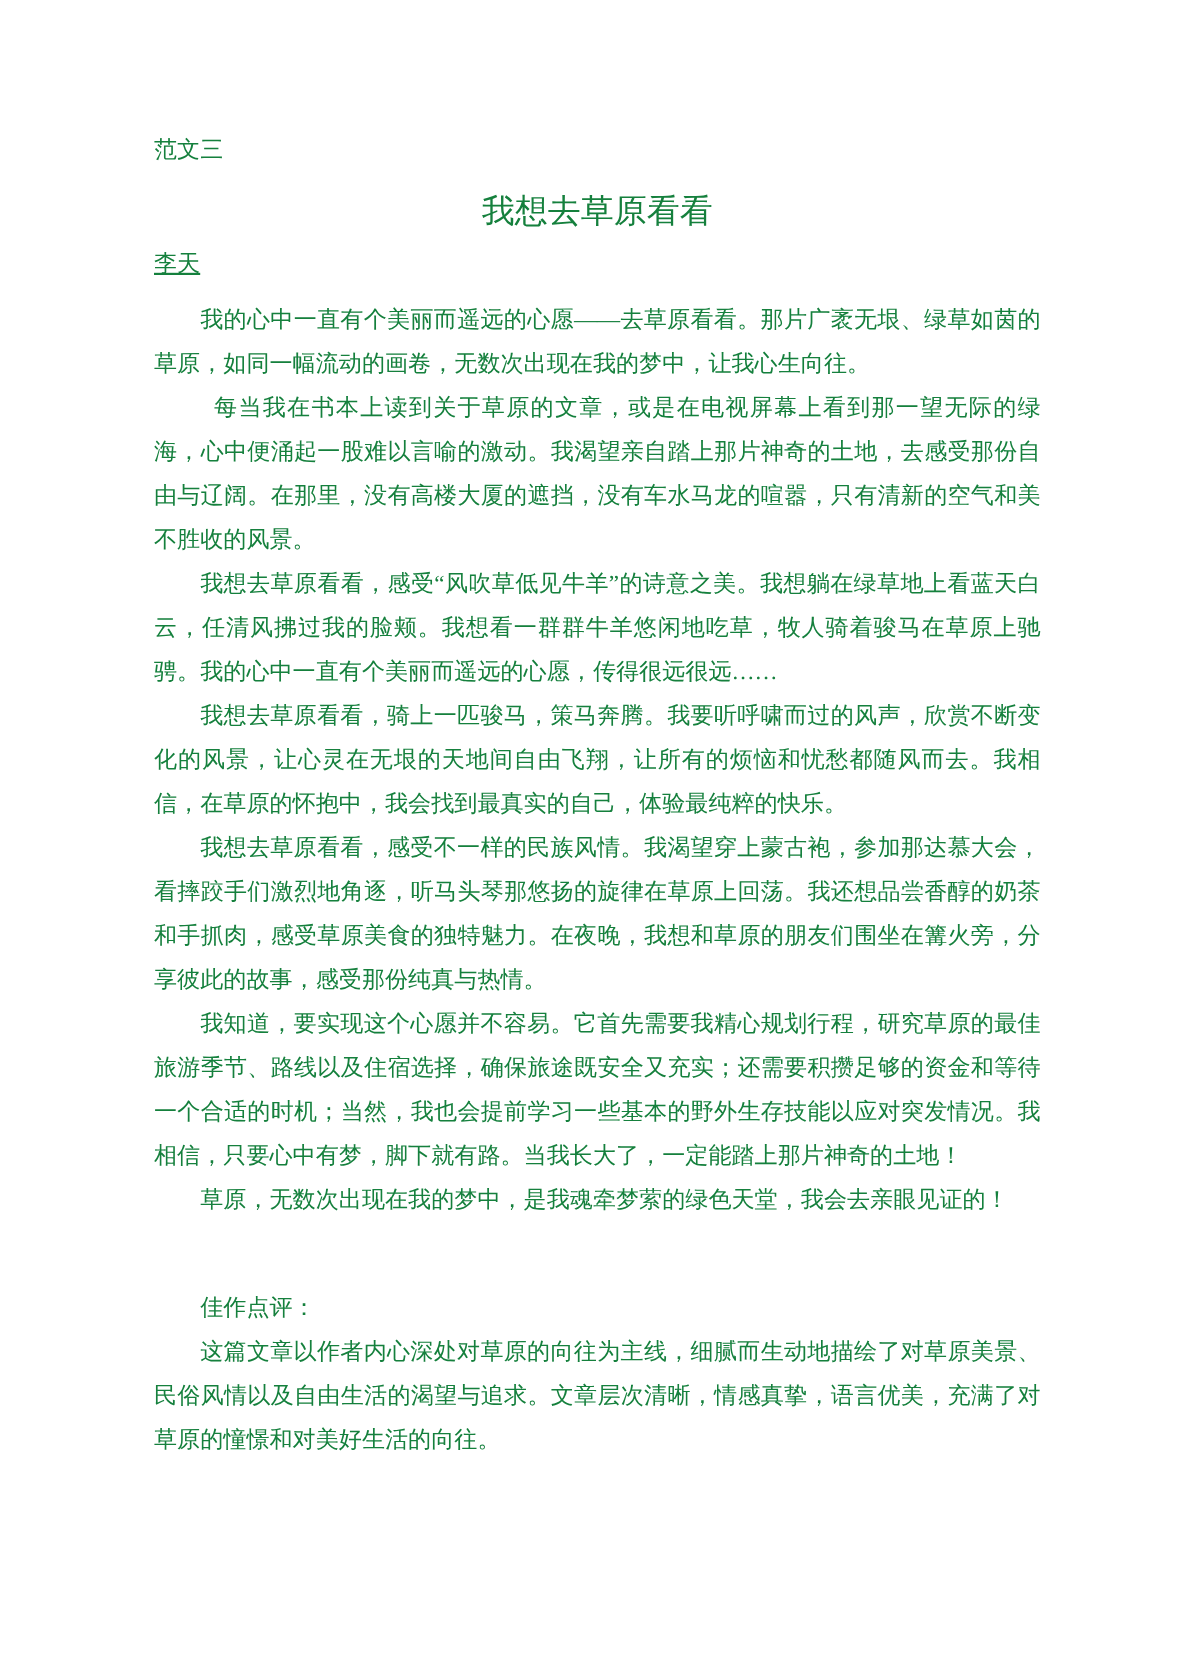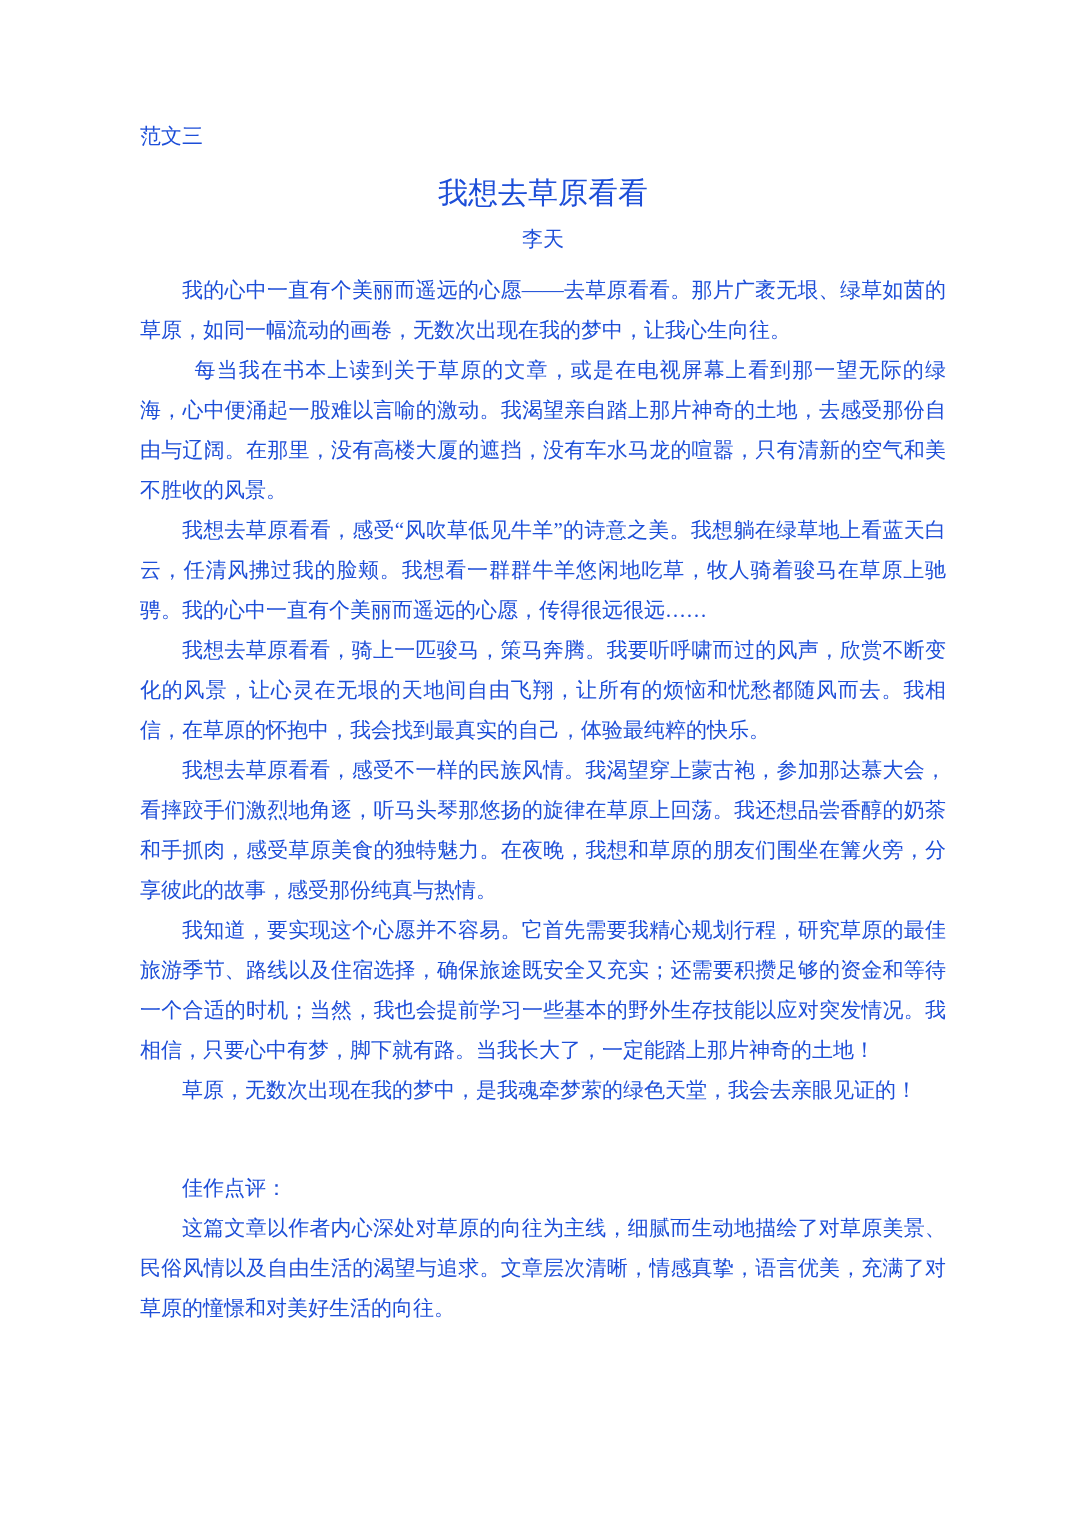--- a/index.html
+++ b/index.html
@@ -8,42 +8,42 @@
     background: #ffffff;
   }
   .page {
     position: relative;
     width: 1080px;
     min-height: 1527px;
     box-sizing: border-box;
     background: #ffffff;
     padding: 116px 134px 80px 140px;
     font-family: "Liberation Serif", "DejaVu Serif", serif;
-    color: #1d4ed8;
+    color: #15803d;
     font-size: 21px;
     line-height: 40px;
   }
   .doc-label {
     margin: 0 0 14px 0;
     font-weight: normal;
     font-size: 21px;
     line-height: 40px;
   }
   .doc-title {
     margin: 6px 0 0 0;
     text-align: center;
     font-weight: normal;
     font-size: 30px;
     line-height: 46px;
   }
   .doc-author {
     margin: 0 0 8px 0;
-    text-align: center;
     font-size: 21px;
     line-height: 46px;
+    text-decoration: underline;
   }
   p.body-para {
     margin: 0;
     text-indent: 2em;
     text-align: justify;
     text-justify: inter-ideograph;
   }
   p.body-para.extra-indent {
     text-indent: 2.6em;
   }

